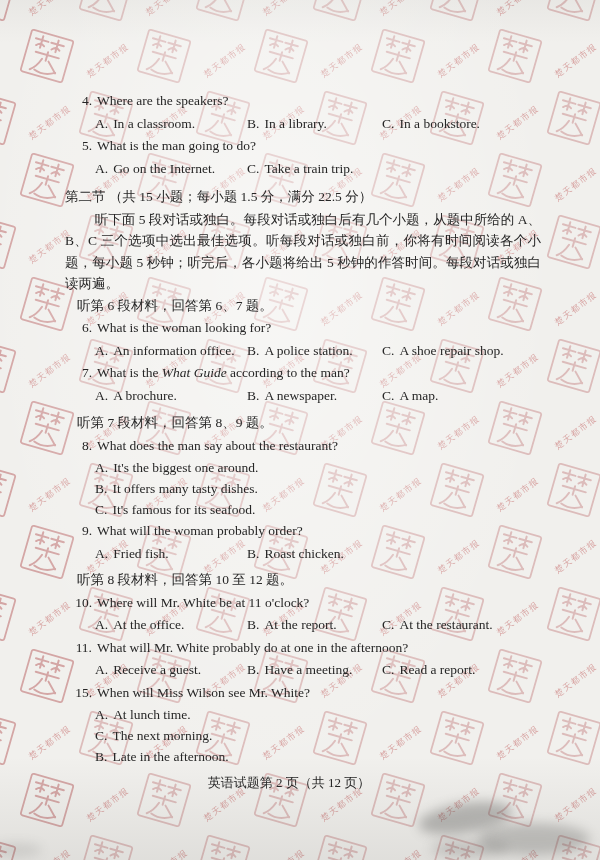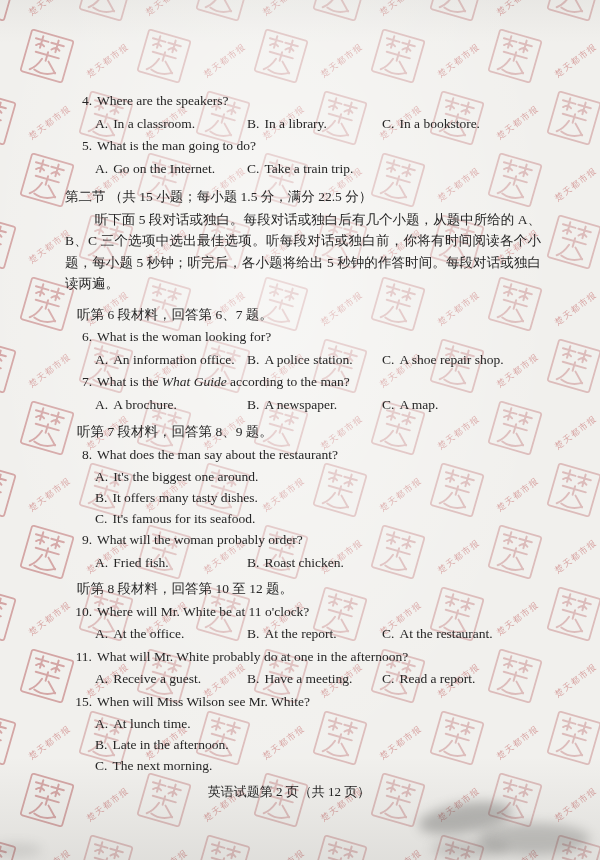--- a/index.html
+++ b/index.html
@@ -41,21 +41,21 @@
   .qnum{display:inline-block;width:27px;text-align:right;margin-right:5px;flex:none;}
   .opts{display:flex;padding-left:30px;}
   .opt1{width:152px;flex:none;}
   .opt2{width:135px;flex:none;}
   .opt3{flex:1;}
   .ol{margin-right:5px;}
   .opts-stack{padding-left:30px;}
   .opts-stack .ln{height:21px;line-height:21px;}
   .heading{margin-top:6px;}
   .intro{padding-left:12px;}
-  .mt9{margin-top:9px;} .mt5{margin-top:5px;} .mt4{margin-top:4px;}
+  .mt9{} .mt5{margin-top:5px;} .mt4{margin-top:4px;}
   .para{
     line-height:21.5px;text-align:justify;text-indent:2.2em;
     white-space:normal;
   }
   .ital{font-style:italic;}
   .footer{margin-top:5px;text-align:center;transform:translateX(-14px);font-size:13px;}
 </style>
 </head>
 <body>
 
@@ -1144,19 +1144,19 @@
       <span class="opt2"><span class="ol">B.</span><span>Have a meeting.</span></span>
       <span class="opt3"><span class="ol">C.</span><span>Read a report.</span></span>
     </div>
 
     <div class="ln q">
       <span class="qnum">15.</span>
       <span>When will Miss Wilson see Mr. White?</span>
     </div>
     <div class="opts-stack">
       <div class="ln"><span class="ol">A.</span><span>At lunch time.</span></div>
+      <div class="ln"><span class="ol">C.</span><span>The next morning.</span></div>
       <div class="ln"><span class="ol">B.</span><span>Late in the afternoon.</span></div>
-      <div class="ln"><span class="ol">C.</span><span>The next morning.</span></div>
     </div>
 
     <div class="footer">英语试题第 2 页（共 12 页）</div>
   </div>
 </div>
 
 </body></html>

